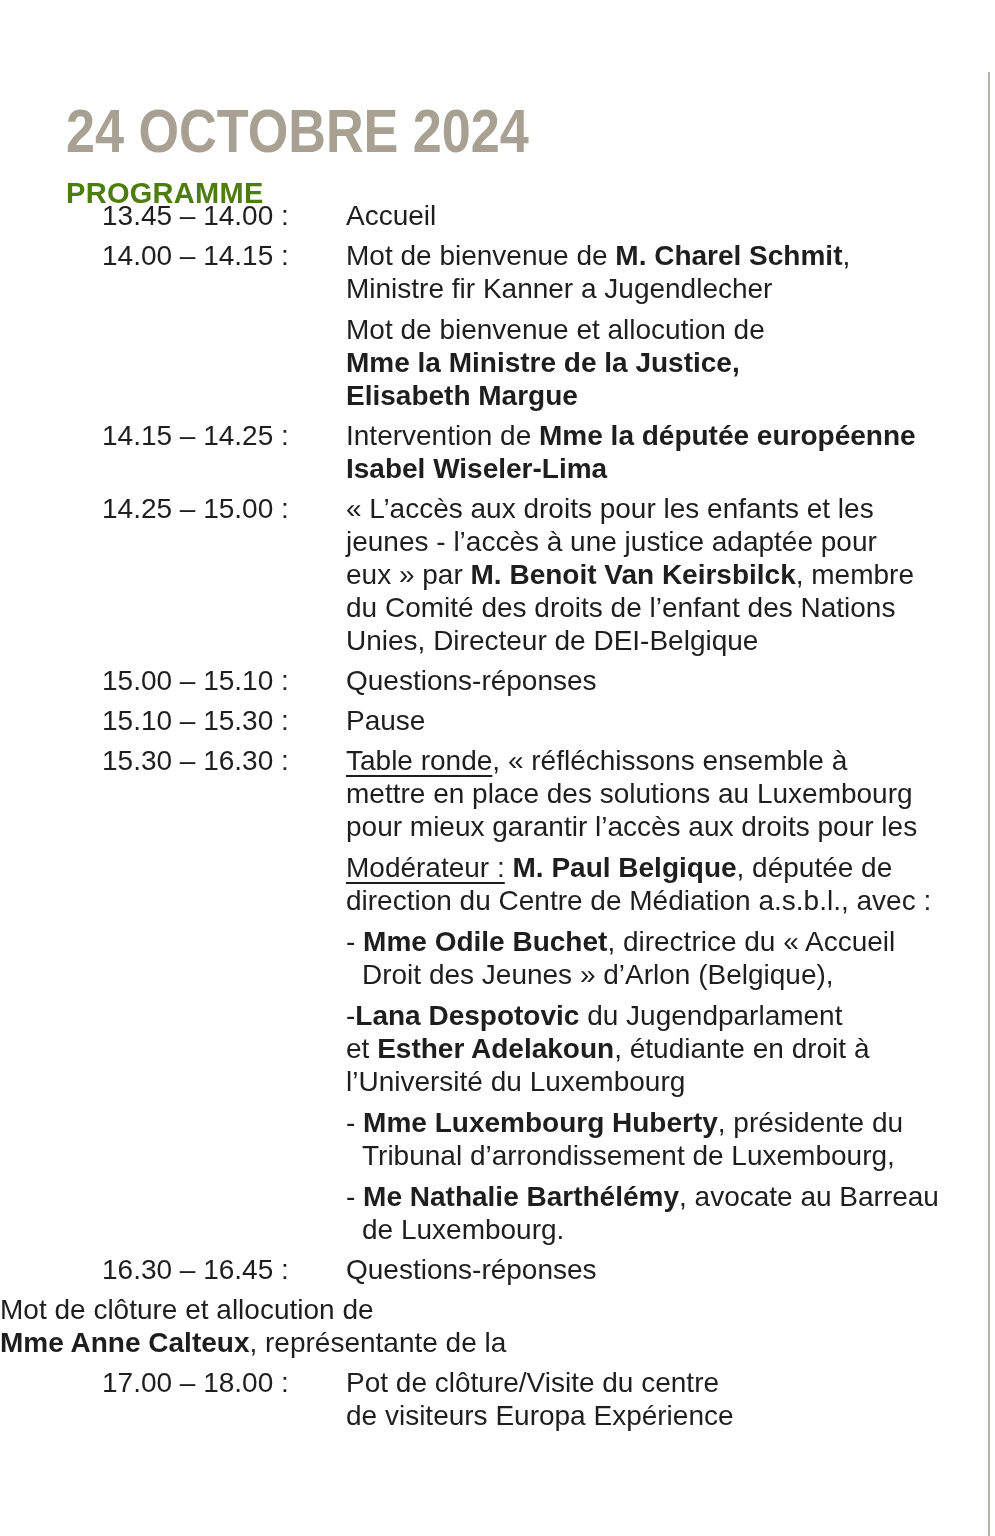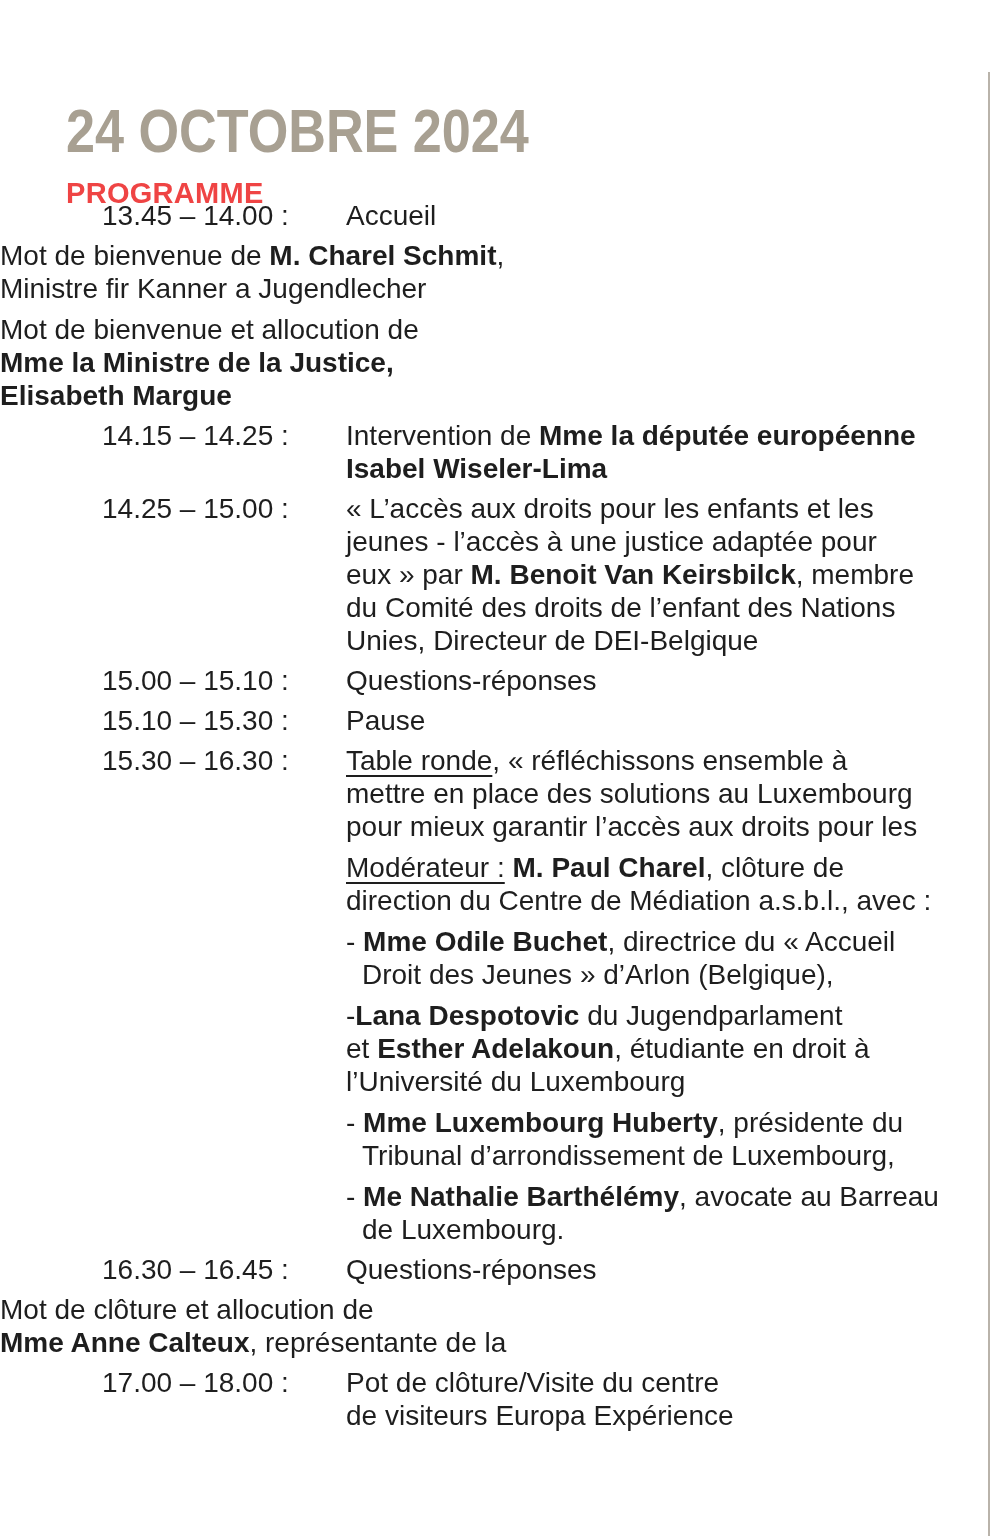--- a/index.html
+++ b/index.html
@@ -69,29 +69,30 @@
     top: 72px;
     width: 2px;
     height: 1464px;
   }
 </style>
 </head>
 <body>
 
 <div class="page" style="color: rgb(30, 30, 30);">
   <h1 class="title" style="color: rgb(168, 160, 146);">24 OCTOBRE 2024</h1>
-  <h2 class="programme" style="color: #ef4444; text-align: right;">PROGRAMME</h2>
+  <h2 class="programme" style="color: #4d7c0f; text-align: right;">PROGRAMME</h2>
   <div class="schedule">
       <div class="row">
         <div class="time">13.45 – 14.00 :</div>
         <div class="content">
           <p class="para"><span>Accueil</span></p>
         </div>
       </div>
       <div class="row">
+        <div class="time">14.00 – 14.15 :</div>
         <div class="content">
           <p class="para"><span>Mot de bienvenue de </span><span class="b">M. Charel Schmit</span><span>,</span><br><span>Ministre fir Kanner a Jugendlecher</span></p>
           <p class="para"><span>Mot de bienvenue et allocution de</span><br><span class="b">Mme la Ministre de la Justice,</span><br><span class="b">Elisabeth Margue</span></p>
         </div>
       </div>
       <div class="row">
         <div class="time">14.15 – 14.25 :</div>
         <div class="content">
           <p class="para"><span>Intervention de </span><span class="b">Mme la députée européenne</span><br><span class="b">Isabel Wiseler-Lima</span></p>
         </div>
@@ -111,21 +112,21 @@
       <div class="row">
         <div class="time">15.10 – 15.30 :</div>
         <div class="content">
           <p class="para"><span>Pause</span></p>
         </div>
       </div>
       <div class="row">
         <div class="time">15.30 – 16.30 :</div>
         <div class="content">
           <p class="para"><span class="u">Table ronde</span><span>, « réfléchissons ensemble à</span><br><span>mettre en place des solutions au Luxembourg</span><br><span>pour mieux garantir l’accès aux droits pour les</span><br></p>
-          <p class="para"><span class="u">Modérateur :</span><span> </span><span class="b">M. Paul Charel</span><span>, clôture de</span><br><span>direction du Centre de Médiation a.s.b.l., avec :</span></p>
+          <p class="para"><span class="u">Modérateur :</span><span> </span><span class="b">M. Paul Belgique</span><span>, députée de</span><br><span>direction du Centre de Médiation a.s.b.l., avec :</span></p>
           <p class="para hang"><span>- </span><span class="b">Mme Odile Buchet</span><span>, directrice du « Accueil</span><br><span>Droit des Jeunes » d’Arlon (Belgique),</span></p>
           <p class="para"><span>-</span><span class="b">Lana Despotovic</span><span> du Jugendparlament</span><br><span>et </span><span class="b">Esther Adelakoun</span><span>, étudiante en droit à</span><br><span>l’Université du Luxembourg</span></p>
           <p class="para hang"><span>- </span><span class="b">Mme Luxembourg Huberty</span><span>, présidente du</span><br><span>Tribunal d’arrondissement de Luxembourg,</span></p>
           <p class="para hang"><span>- </span><span class="b">Me Nathalie Barthélémy</span><span>, avocate au Barreau</span><br><span>de Luxembourg.</span></p>
         </div>
       </div>
       <div class="row">
         <div class="time">16.30 – 16.45 :</div>
         <div class="content">
           <p class="para"><span>Questions-réponses</span></p>

